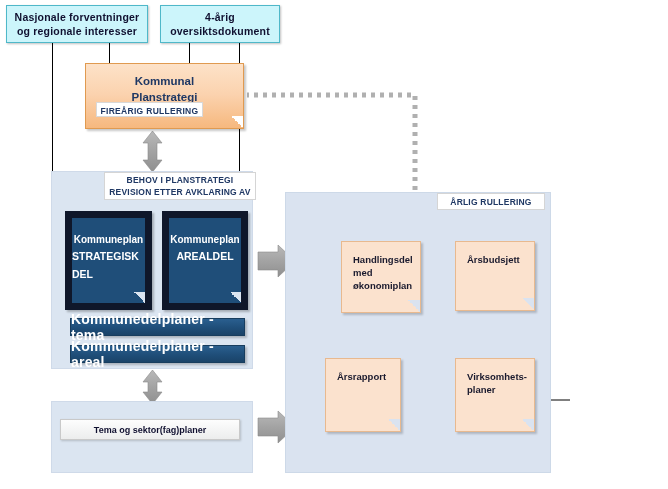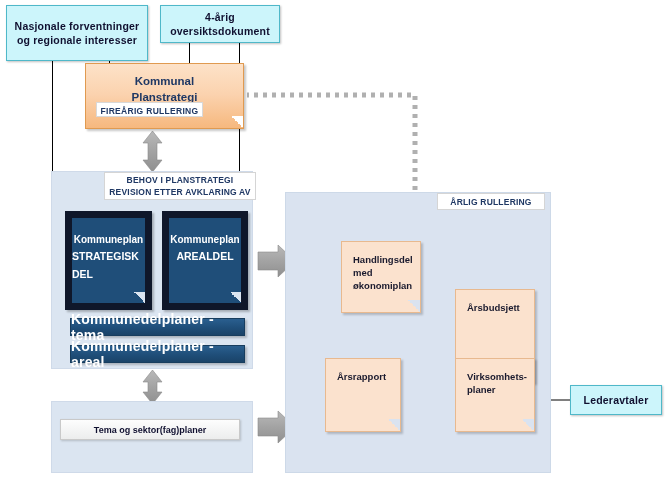--- a/index.html
+++ b/index.html
@@ -181,21 +181,21 @@
     <g>
       <path d="M415 190 L415 95 L247 95" fill="none" stroke="#b0b0b0" stroke-width="5" stroke-dasharray="4 5" stroke-linecap="butt"></path>
       <path d="M226 95 L243 87 L243 103 Z" fill="#a6a6a6"></path>
     </g>
 
     <g>
       <line x1="537" y1="400" x2="570" y2="400" stroke="#000000" stroke-width="1"></line>
     </g>
   </svg>
 
-  <div class="abs cyanbox" style="left:6px;top:5px;width:142px;height:56px;">
+  <div class="abs cyanbox" style="left:6px;top:5px;width:142px;height:38px;">
     <span>Nasjonale  forventninger og regionale  interesser</span>
   </div>
 
   <div class="abs cyanbox" style="left:160px;top:5px;width:120px;height:38px;">
     <span>4-årig oversiktsdokument</span>
   </div>
 
   <div class="abs orangebox" style="left:85px;top:63px;width:159px;height:66px;">
     <div class="ttl">Kommunal</div>
     <div class="ttl">Planstrategi</div>
@@ -248,35 +248,32 @@
 
   <div class="abs creambox" style="left:341px;top:241px;width:80px;height:72px;">
     <div>
       <div>Handlingsdel</div>
       <div>med</div>
       <div>økonomiplan</div>
     </div>
     <div class="corner"></div>
   </div>
 
-  <div class="abs creambox" style="left:455px;top:241px;width:80px;height:94px;margin-top:48px;">
+  <div class="abs creambox" style="left:455px;top:241px;width:80px;height:70px;">
     <div>Årsbudsjett</div>
     <div class="corner"></div>
   </div>
 
   <div class="abs creambox" style="left:325px;top:358px;width:76px;height:74px;">
     <div>Årsrapport</div>
     <div class="corner"></div>
   </div>
 
   <div class="abs creambox" style="left:455px;top:358px;width:80px;height:74px;">
     <div>
       <div>Virksomhets-</div>
       <div>planer</div>
     </div>
     <div class="corner"></div>
   </div>
 
-  <div class="abs cyanbox" style="left:570px;top:385px;width:92px;height:30px;">
-    <span>Lederavtaler</span>
-  </div>
 
 </div>
 
 </body></html>

